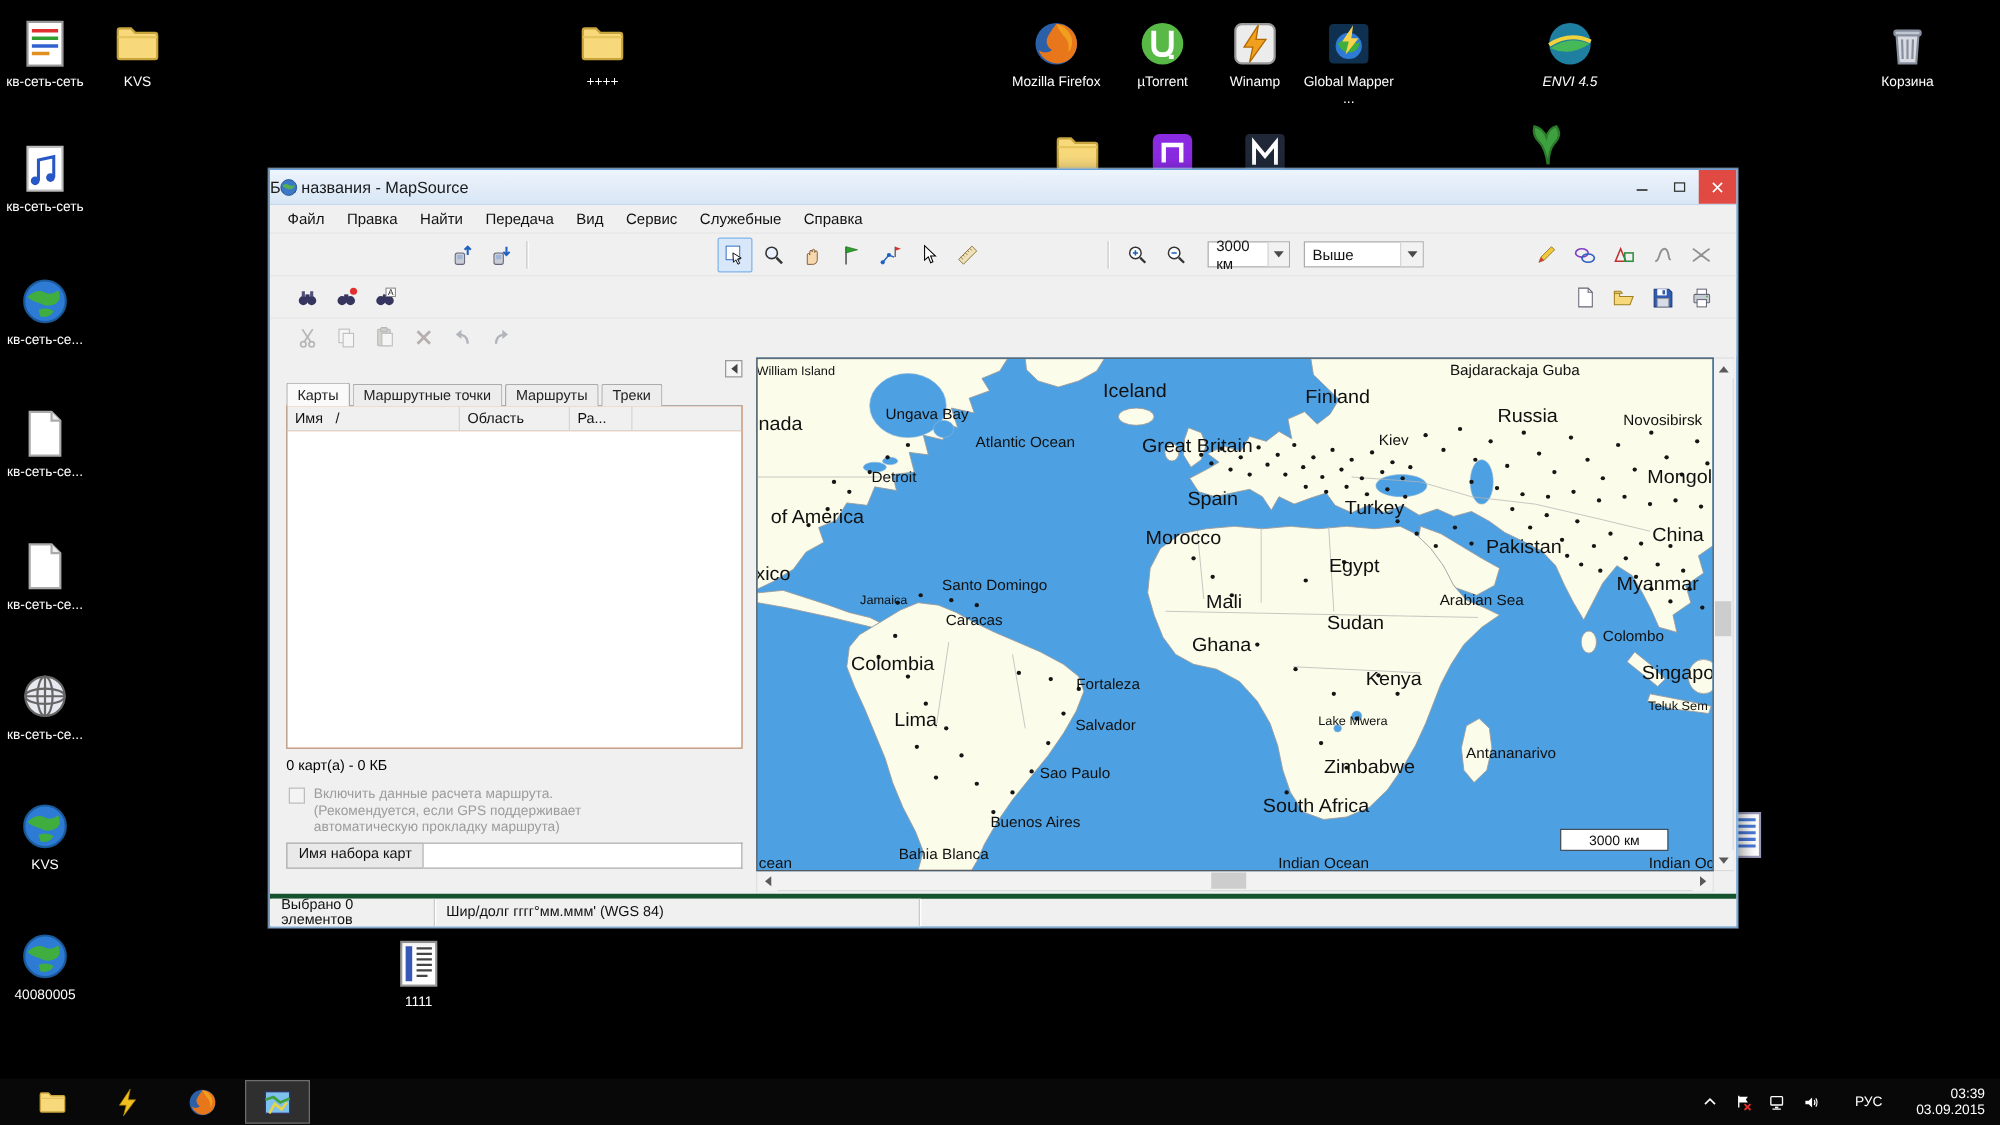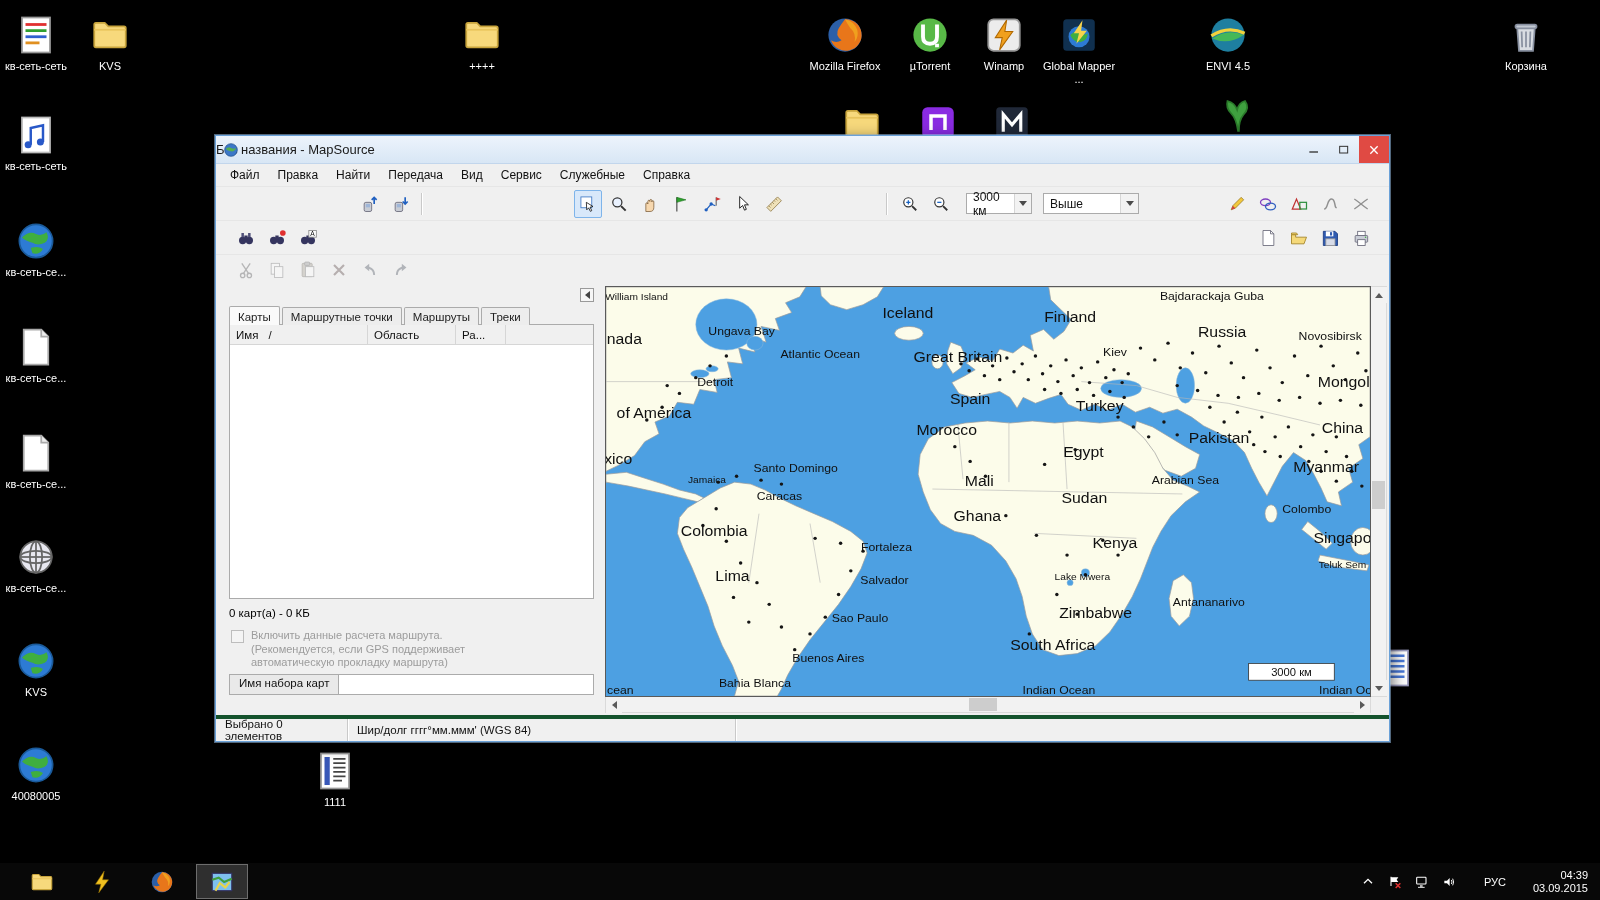--- a/index.html
+++ b/index.html
@@ -244,21 +244,21 @@
       <div class="ic">
         <svg viewBox="0 0 24 24" width="42" height="42">
           <rect x="3" y="3" width="18" height="18" rx="2" fill="#10304F"></rect>
           <circle cx="12" cy="13" r="6" fill="#2D7BD4"></circle>
           <path d="M7 12 Q10 9 13 11 Q16 12.5 17 11 Q17 15 13 16 Q9 16.5 7 12" fill="#3FAE3F"></path>
           <path d="M14 3.5 L9 11 L12 11 L10.5 17 L16.5 9.5 L13.2 9.5 Z" fill="#F7D44C"></path>
         </svg>
       </div>
       <div class="lbl">Global Mapper ...</div>
     </div>
-    <div class="dt-icon" style="left: 1190px; top: 12px;">
+    <div class="dt-icon" style="left: 1218px; top: 12px; font-style: italic;">
       <div class="ic">
         <svg viewBox="0 0 24 24" width="42" height="42">
           <circle cx="12" cy="12" r="9.5" fill="#1E7FA0"></circle>
           <path d="M3 14 Q12 8 21 12 Q12 18 3 14" fill="#46B858"></path>
           <path d="M2.5 12.5 Q12 6.5 21.5 11" fill="none" stroke="#F2D23C" stroke-width="1.8"></path>
         </svg>
       </div>
       <div class="lbl">ENVI 4.5</div>
     </div>
     <div class="dt-icon" style="left: 1488px; top: 12px;">
@@ -949,17 +949,17 @@
         </span>
         <span class="tray-ic">
           <svg viewBox="0 0 24 24" width="16" height="16">
             <path d="M5 10 L9 10 L13 6 L13 18 L9 14 L5 14 Z" fill="#fff"></path>
             <path d="M15.5 9 Q17.5 12 15.5 15 M17.5 7 Q20.5 12 17.5 17" stroke="#fff" stroke-width="1.4" fill="none"></path>
           </svg>
         </span>
       </span>
     <span class="lang">РУС</span>
     <span class="clock">
-      <span>04:39</span><br>
+      <span>03:39</span><br>
       <span>03.09.2015</span>
     </span>
   </div>
 </div>
 
 </body></html>

